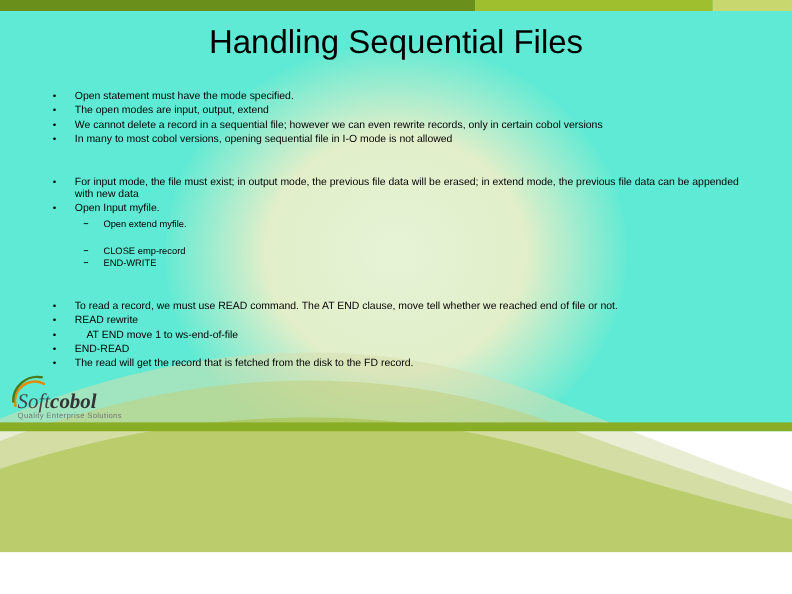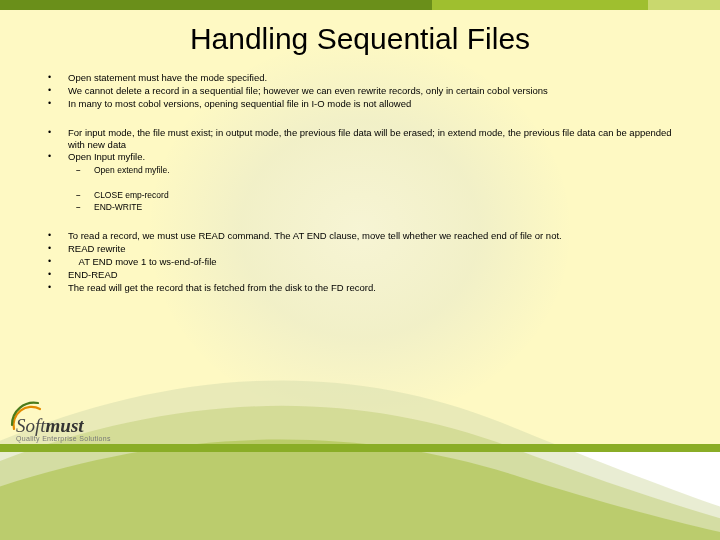--- a/index.html
+++ b/index.html
@@ -1,17 +1,17 @@
 <!DOCTYPE html>
 <html><head>
 <meta charset="utf-8">
 <style>
   * { margin: 0; padding: 0; box-sizing: border-box; }
   html, body { width: 720px; height: 540px; font-family: Arial, Helvetica, sans-serif; background: #fff; overflow: hidden; }
-  .slide { position: relative; width: 720px; height: 452px; background: #fef9c3; }
+  .slide { position: relative; width: 720px; height: 392px; background: #5eead4; }
   .topbar { position: absolute; top: 0; left: 0; right: 0; height: 10px; display: flex; }
   .topbar .seg1 { width: 60%; height: 100%; background: #6a8f1a; }
   .topbar .seg2 { width: 30%; height: 100%; background: #9fbf2f; }
   .topbar .seg3 { width: 10%; height: 100%; background: #c9d86e; }
   .bg-orb {
     position: absolute;
     width: 420px; height: 380px;
     left: 150px; top: 40px;
     background: radial-gradient(ellipse at center, #f6f4d6 0%, #f0efc8 40%, rgba(255,255,255,0) 72%);
     border-radius: 50%;
@@ -35,21 +35,21 @@
     padding-bottom: 10px;
   }
   .content {
     position: relative;
     z-index: 2;
     padding: 0 34px 0 40px;
     font-size: 9.5px;
     line-height: 1.25;
     color: #000;
   }
-  ul.b1 { list-style: none; margin-top: 6px; }
+  ul.b1 { list-style: none; margin-top: 16px; }
   ul.b1 > li { position: relative; padding-left: 28px; margin-bottom: 1px; }
   ul.b1 > li::before { content: "•"; position: absolute; left: 8px; top: 0; font-size: 9px; color: #000; }
   ul.b2 { list-style: none; margin: 2px 0 2px 0; }
   ul.b2 > li { position: relative; padding-left: 54px; margin-bottom: 1px; font-size: 8.5px; }
   ul.b2 > li::before { content: "–"; position: absolute; left: 36px; top: 0; font-size: 8px; font-weight: bold; color: #000; }
   .gap { height: 10px; }
   .logo {
     position: absolute;
     left: 16px; bottom: 10px;
     z-index: 3;
@@ -84,20 +84,21 @@
   </svg>
 
   <div class="bottombar"></div>
 
   <div class="title">Handling Sequential Files</div>
 
   <div class="content">
 
     <ul class="b1">
       <li>Open statement must have the mode specified.</li>
+      <li>The open modes are input, output, extend</li>
       <li>We cannot delete a record in a sequential file; however we can even rewrite records, only in certain cobol versions</li>
       <li>In many to most cobol versions, opening sequential file in I-O mode is not allowed</li>
     </ul>
 
     <div class="gap"></div>
 
     <ul class="b1">
       <li>For input mode, the file must exist; in output mode, the previous file data will be erased; in extend mode, the previous file data can be appended with new data</li>
       <li>Open Input myfile.</li>
     </ul>
@@ -127,17 +128,17 @@
     <ul class="b1">
     </ul>
 
   </div>
 
   <div class="logo">
     <svg class="logo-arc" viewBox="0 0 34 34">
       <path d="M4,30 A18,18 0 0 1 30,10" stroke="#e38b00" stroke-width="2.2" fill="none" stroke-linecap="round"></path>
       <path d="M2,26 A22,22 0 0 1 28,4" stroke="#4a7a1a" stroke-width="2.2" fill="none" stroke-linecap="round"></path>
     </svg>
-    <div class="brand"><span>Soft</span><b>must</b></div>
+    <div class="brand"><span>Soft</span><b>cobol</b></div>
     <div class="tag">Quality Enterprise Solutions</div>
   </div>
 
 </div>
 
 </body></html>

